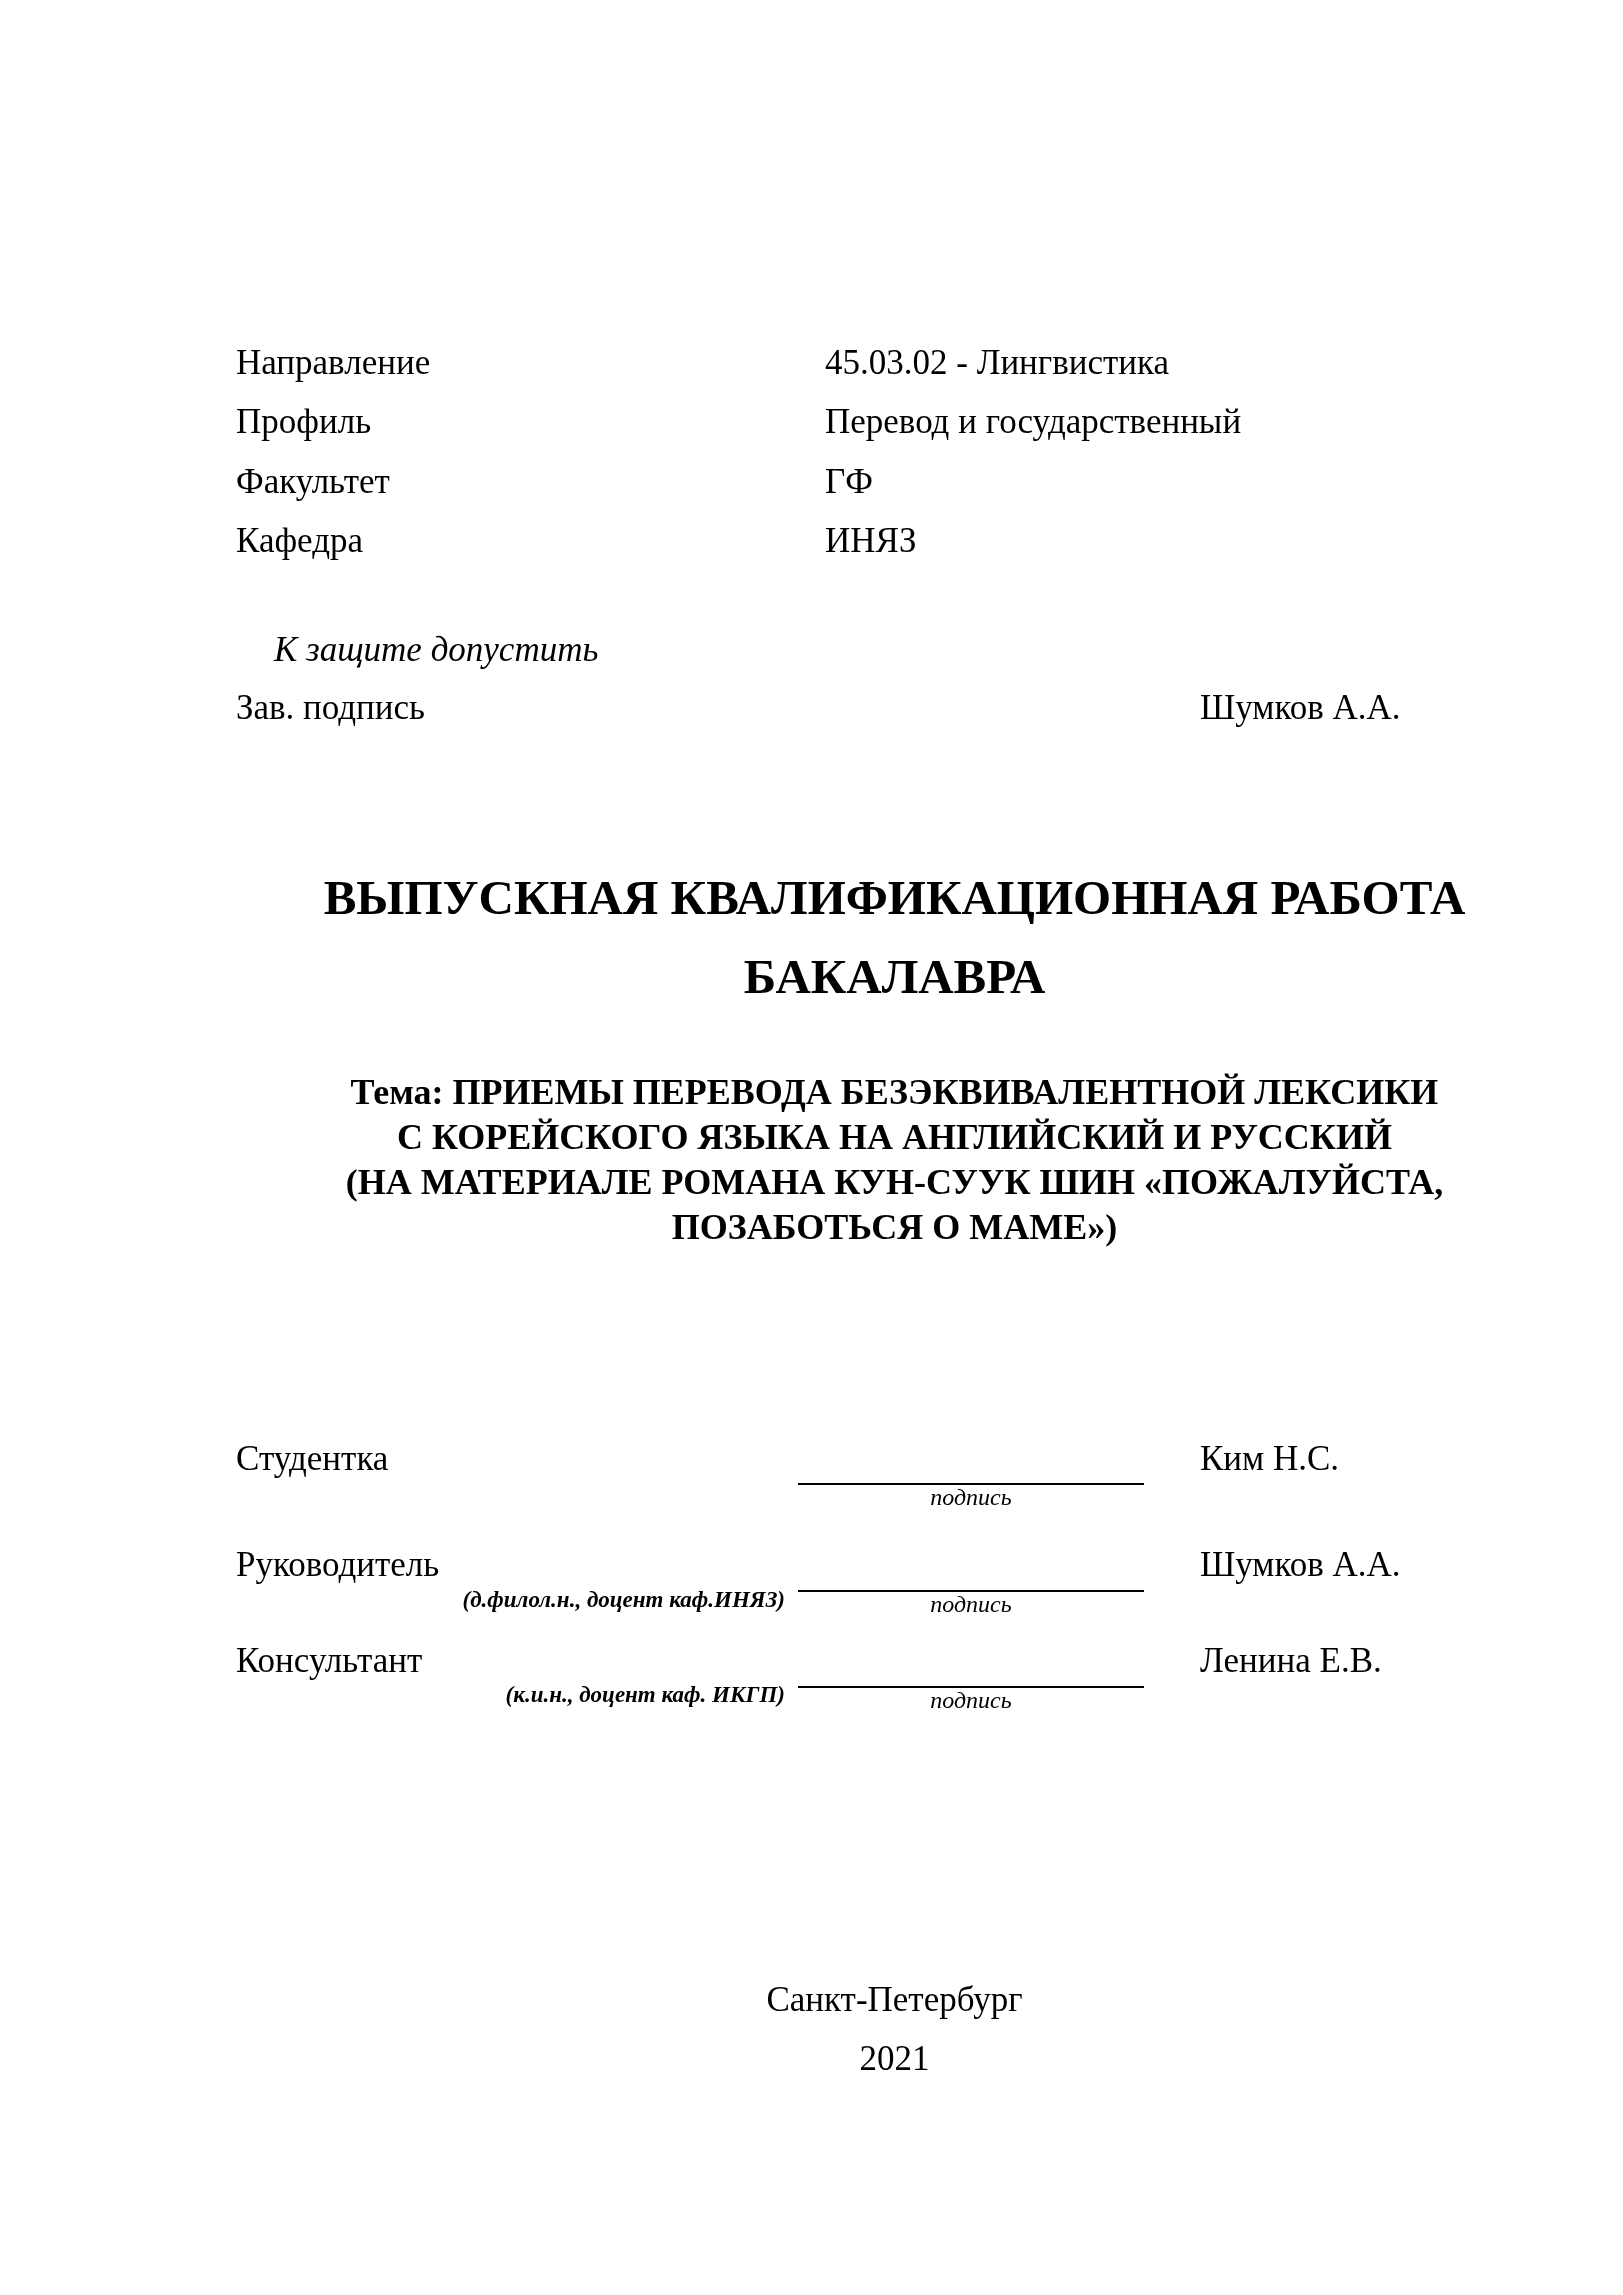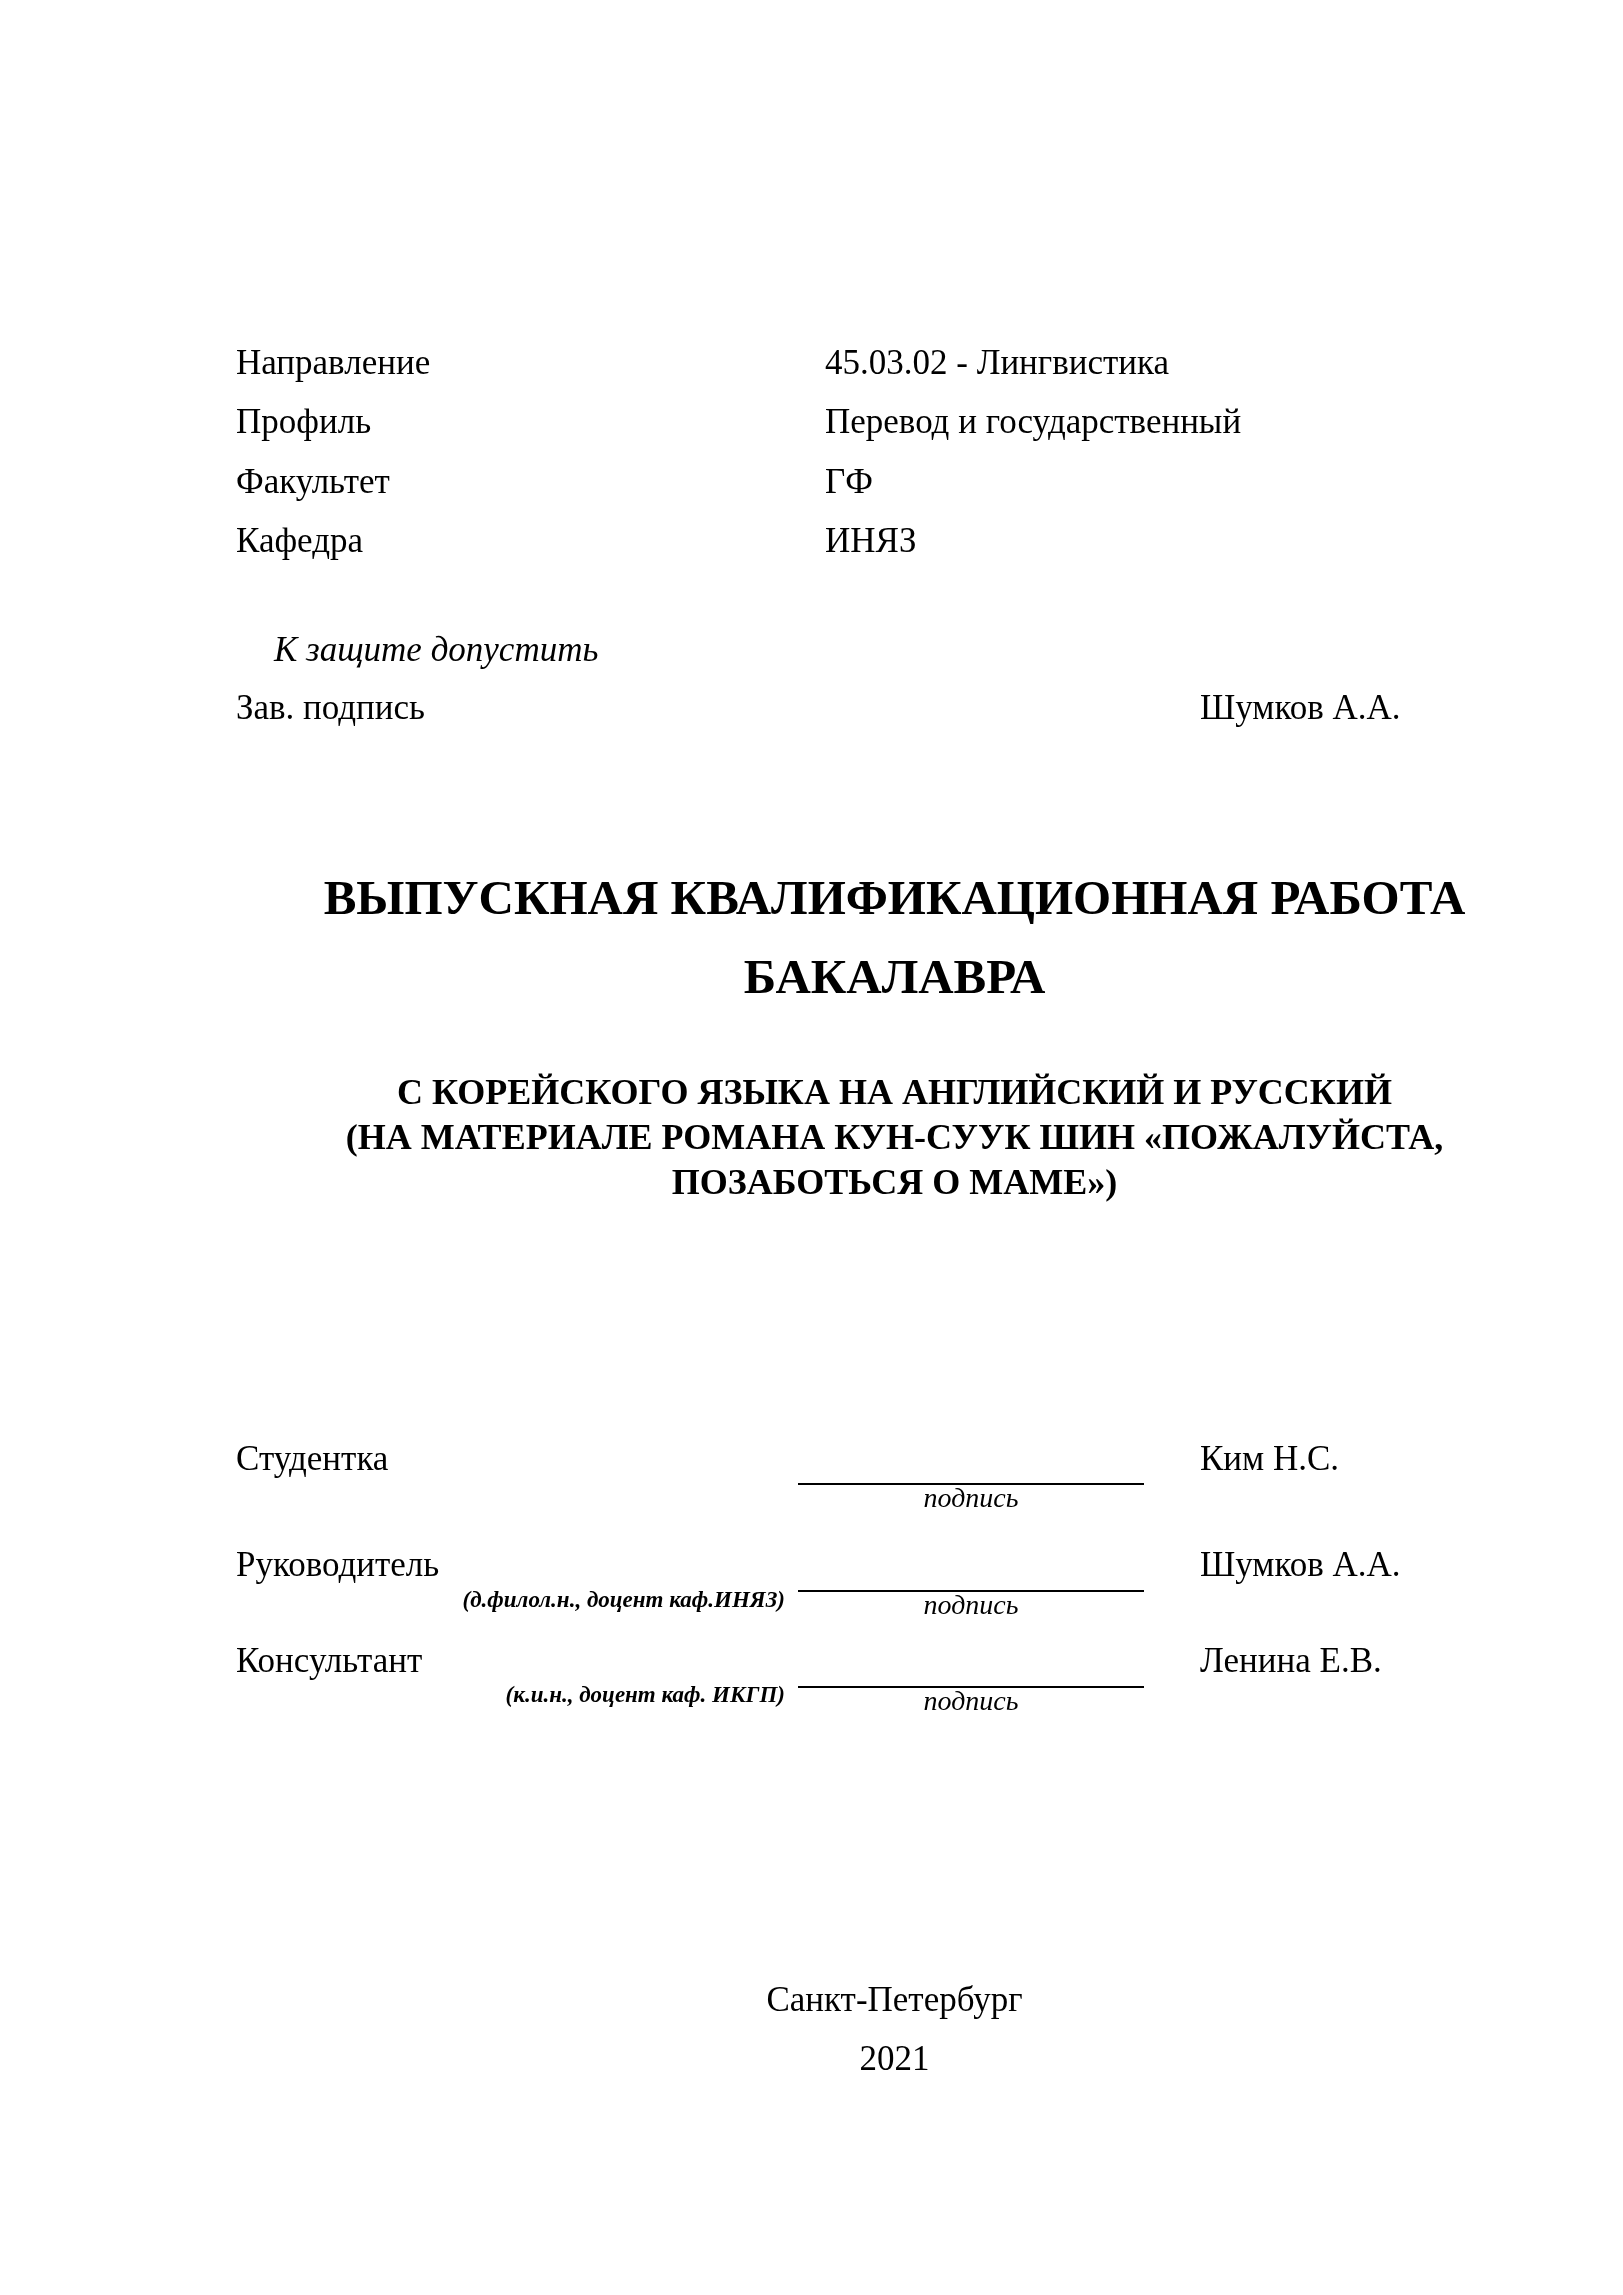--- a/index.html
+++ b/index.html
@@ -36,21 +36,21 @@
     width: 346px;
     height: 0;
     border-top: 2.4px solid #000000;
   }
   .sig-caption {
     position: absolute;
     left: 798px;
     width: 346px;
     text-align: center;
     font-style: italic;
-    font-size: 28px;
+    font-size: 24px;
     line-height: 25px;
     white-space: nowrap;
   }
   .attribution {
     position: absolute;
     left: 424px;
     width: 361px;
     text-align: right;
     font-style: italic;
     font-size: 23px;
@@ -84,20 +84,21 @@
   </div>
 
   <div class="abs italic" style="top:628px; left:236px; line-height:44px;">К защите допустить</div>
   <div class="abs" style="top:686px; left:236px; line-height:44px;">Зав. подпись</div>
   <div class="abs" style="top:686px; left:1200px; line-height:44px;">Шумков А.А.</div>
 
   <div class="centerblock title-line" style="top:867px;">ВЫПУСКНАЯ КВАЛИФИКАЦИОННАЯ РАБОТА</div>
   <div class="centerblock title-line" style="top:946px;">БАКАЛАВРА</div>
 
   <div class="centerblock" style="top:1070px;">
+    <div class="theme-line">Тема: ПРИЕМЫ ПЕРЕВОДА БЕЗЭКВИВАЛЕНТНОЙ ЛЕКСИКИ</div>
     <div class="theme-line">С КОРЕЙСКОГО ЯЗЫКА НА АНГЛИЙСКИЙ И РУССКИЙ</div>
     <div class="theme-line">(НА МАТЕРИАЛЕ РОМАНА КУН-СУУК ШИН «ПОЖАЛУЙСТА,</div>
     <div class="theme-line">ПОЗАБОТЬСЯ О МАМЕ»)</div>
   </div>
 
   <div>
     <div class="abs role" style="top:1437px; left:236px;">Студентка</div>
     <div class="sig-line" style="top:1483px;"></div>
     <div class="sig-caption" style="top:1485px;">подпись</div>
     <div class="abs name" style="top:1437px; left:1200px;">Ким Н.С.</div>

